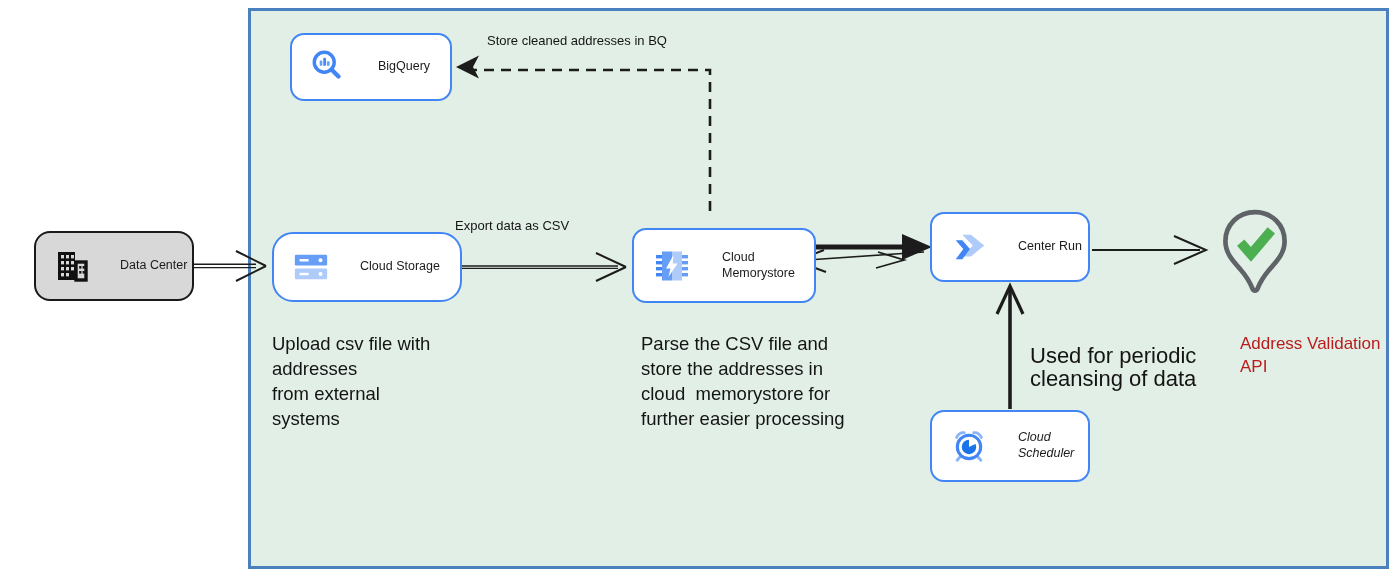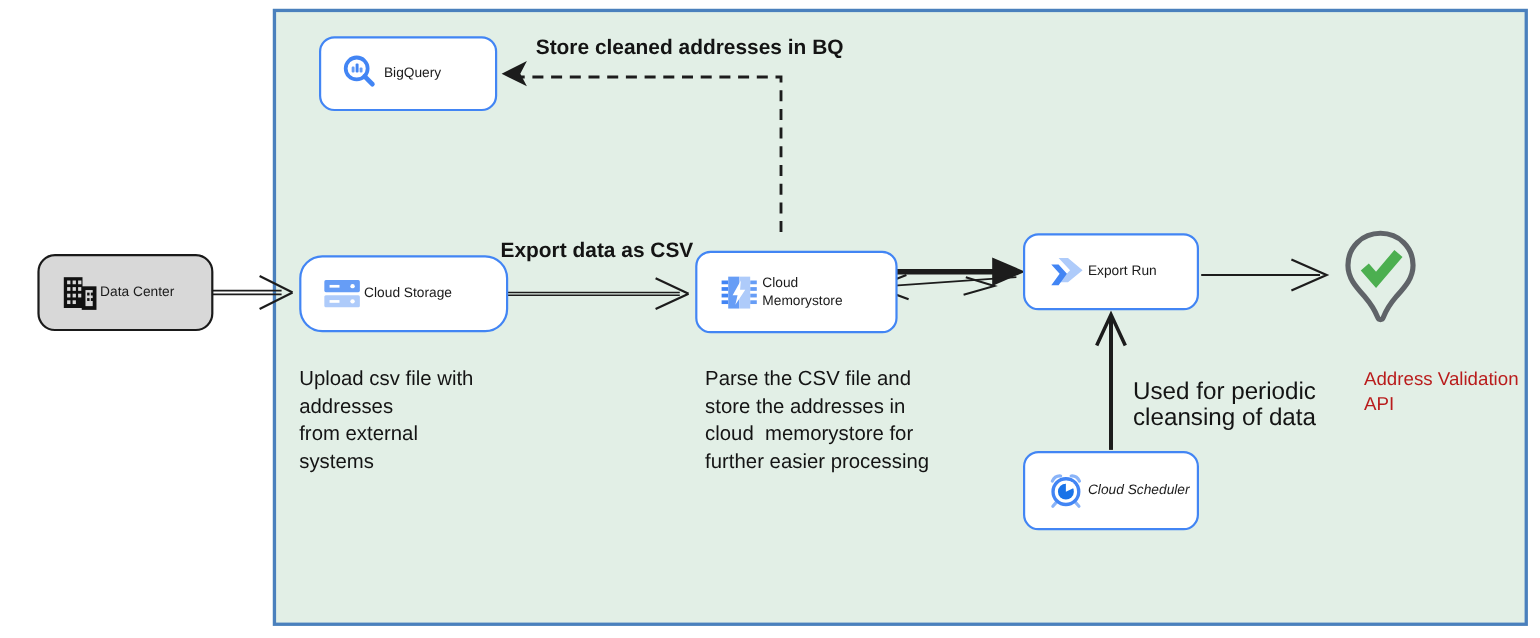--- a/index.html
+++ b/index.html
@@ -12,40 +12,40 @@
     position:absolute;left:248px;top:8px;width:1141px;height:561px;
     background:var(--container-fill,#e2efe6);
     border:3px solid var(--container-border,#4a80bd);
     box-sizing:border-box;
   }
   svg.overlay{position:absolute;left:0;top:0;z-index:2;pointer-events:none;}
   .node{
     position:absolute;z-index:3;display:flex;align-items:center;
     background:var(--node-fill,#fff);
     border:2px solid var(--node-border,#4285f4);
-    border-radius:14px;box-sizing:border-box;padding-left:18px;gap:1px;
+    border-radius:14px;box-sizing:border-box;padding-left:18px;gap:30px;
   }
   .node .label{font-size:12.5px;color:#1b1b1b;line-height:1.25;}
   .node--plain{
     background:var(--datacenter-fill,#d8d8d8);
     border:2px solid var(--datacenter-border,#1a1a1a);
     border-radius:16px;
     margin-left:24px;
   }
   .node--bigquery{left:290px;top:33px;width:162px;height:68px;}
   .node--datacenter{left:10px;top:231px;width:160px;height:70px;}
   .node--storage{left:272px;top:232px;width:190px;height:70px;border-radius:21px;}
   .node--memorystore{left:632px;top:228px;width:184px;height:75px;}
   .node--memorystore .label{width:88px;}
   .node--cloudrun{left:930px;top:212px;width:160px;height:70px;}
   .node--scheduler{left:930px;top:410px;width:160px;height:72px;font-style:italic;}
   .annotation{
     position:absolute;z-index:3;white-space:pre-wrap;color:#141414;
   }
-  .annotation--large{font-size:19px;font-weight:bold;}
+  .annotation--large{font-size:13px;}
   .annotation--body{font-size:18.5px;line-height:25px;}
   .annotation--small{font-size:22px;line-height:23px;}
   .ann-store{left:487px;top:33px;}
   .ann-export{left:455px;top:218px;}
   .ann-upload{left:272px;top:331px;width:220px;}
   .ann-parse{left:608px;top:331px;width:270px;margin-left:33px;}
   .ann-periodic{left:1030px;top:344px;width:180px;}
   .pin-wrap{position:absolute;left:1220px;top:208px;z-index:3;width:150px;}
   .pin-label{margin-top:18px;margin-left:20px;font-size:17px;line-height:23px;width:150px;color:#b91c1c;}
   .icon{flex:0 0 auto;display:block;}
@@ -167,21 +167,21 @@
       <path d="M21.5 9 L14 22.5 L18.5 22.5 L16.5 31 L25.5 17.5 L20.8 17.5 Z" fill="#ffffff"></path>
     </svg>
     <span class="label">Cloud Memorystore</span>
   </div>
 
   <div class="node node--cloudrun">
     <svg class="icon" width="38" height="38" viewBox="0 0 40 40">
       <path d="M13 7 L22 7 L36 18.5 L22 30 L13 30 L24 18.5 Z" fill="#aecbfa"></path>
       <path d="M6 13 L13 13 L21 22 L13 33 L6 33 L14 22 Z" fill="#4285f4"></path>
     </svg>
-    <span class="label">Export Run</span>
+    <span class="label">Center Run</span>
   </div>
 
   <div class="node node--scheduler">
     <svg class="icon" width="38" height="38" viewBox="0 0 40 40">
       <path d="M7 11 Q9.5 5.5 15 6" stroke="#8ab4f8" stroke-width="3" fill="none" stroke-linecap="round"></path>
       <path d="M33 11 Q30.5 5.5 25 6" stroke="#8ab4f8" stroke-width="3" fill="none" stroke-linecap="round"></path>
       <path d="M11 31 L7.5 35" stroke="#8ab4f8" stroke-width="3" stroke-linecap="round"></path>
       <path d="M29 31 L32.5 35" stroke="#8ab4f8" stroke-width="3" stroke-linecap="round"></path>
       <circle cx="20" cy="21" r="12.3" fill="#fff" stroke="#4285f4" stroke-width="3.2"></circle>
       <circle cx="20" cy="21" r="7.6" fill="#1a73e8"></circle>

